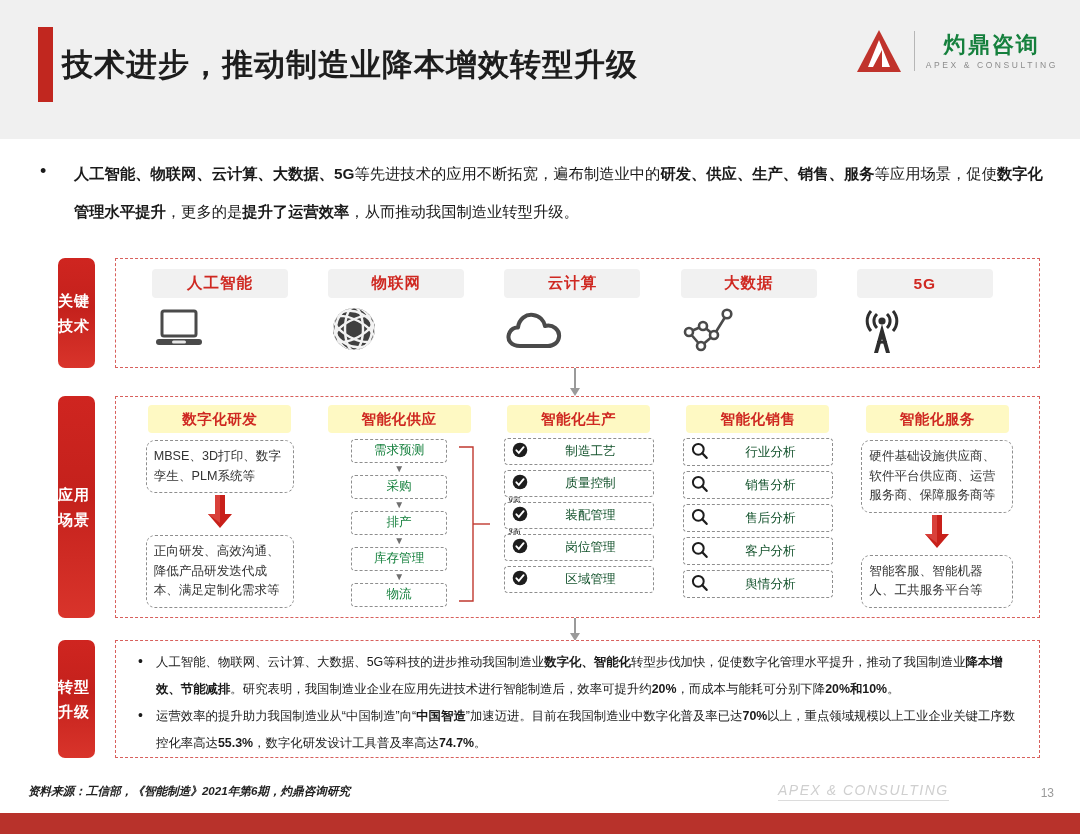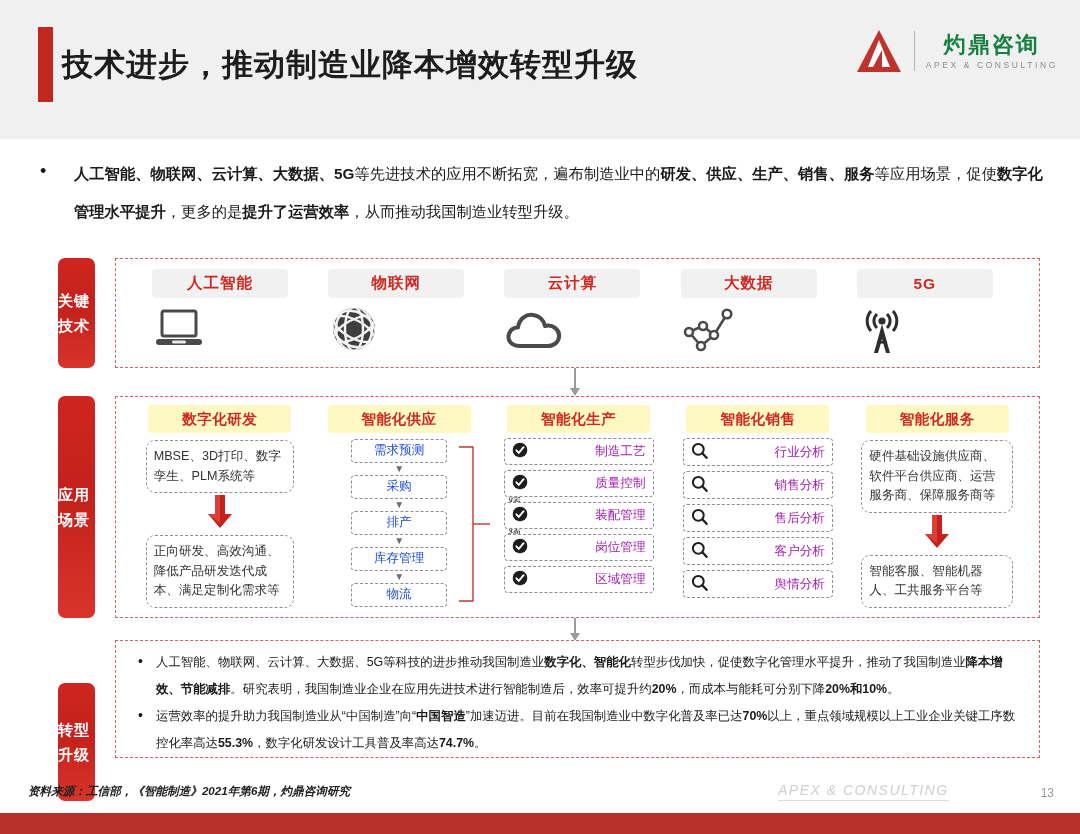--- a/index.html
+++ b/index.html
@@ -44,21 +44,21 @@
   
   .pill {
     position:absolute; left:58px; width:37px;
     background:linear-gradient(180deg,#cf2520 0%, #c4211c 45%, #d9342b 100%);
     border-radius:7px; color:#fff; font-weight:bold; font-size:15px;
     display:flex; flex-direction:column; align-items:center; justify-content:center;
     line-height:25px; letter-spacing:1px;
   }
   #pill-key   { top:258px; height:110px; }
   #pill-app   { top:396px; height:222px; }
-  #pill-trans { top:640px; height:118px;margin-top:43px; }
+  #pill-trans { top:640px; height:118px; }
 
   
   .panel {
     position:absolute; left:115px; width:925px;
     border:1.6px dashed #d8605c; background:#fff;
   }
   #panel-key   { top:258px; height:110px; }
   #panel-app   { top:396px; height:222px; }
   #panel-trans { top:640px; height:118px; }
 
@@ -95,36 +95,36 @@
     border:1.4px dashed #8e8e8e; border-radius:9px;
     font-size:12.6px; color:#333; line-height:19.5px; text-align:left;
     padding:6px 7px; background:#fff;
   }
   .rdarrow { width:26px; height:34px; }
 
   
   .flow { display:flex; flex-direction:column; align-items:center; margin-top:6px; }
   .flow-item {
     width:96px; border:1.3px dashed #8e8e8e; border-radius:4px;
-    font-size:12.6px; color:#1d4ed8; text-align:center; padding:2px 0 3px;
+    font-size:12.6px; color:#15803d; text-align:center; padding:2px 0 3px;
   }
   .flow-caret { color:#6f6f6f; font-size:10px; line-height:10px; margin:1px 0; }
   .bracket { position:absolute; right:-4px; top:40px; width:36px; height:158px; }
   .bracket-lbl {
     position:absolute; right:-34px; top:88px; width:16px;
     font-size:12.4px; color:#333; line-height:15px; text-align:center;
   }
 
   
   .li-row {
     width:150px; display:flex; align-items:center; gap:8px;
     border:1.3px dashed #8e8e8e; border-radius:4px;
     padding:2.5px 7px; margin-top:5px; background:#fff;
   }
-  .li-row .li-txt { flex:1; text-align:right; font-size:12.6px; color:#a21caf; }
+  .li-row .li-txt { flex:1; text-align:center; font-size:12.6px; color:#14532d; }
 
   
   .trans-wrap { position:absolute; left:14px; top:8px; width:895px; }
   .trans-li { position:relative; padding-left:26px; font-size:12.4px; color:#1a1a1a; line-height:27px; }
   .trans-li .bullet { position:absolute; left:8px; top:-1px; font-size:14px; }
   .trans-li b { font-weight:bold; }
 
   
   .src {
     position:absolute; left:28px; top:784px;

